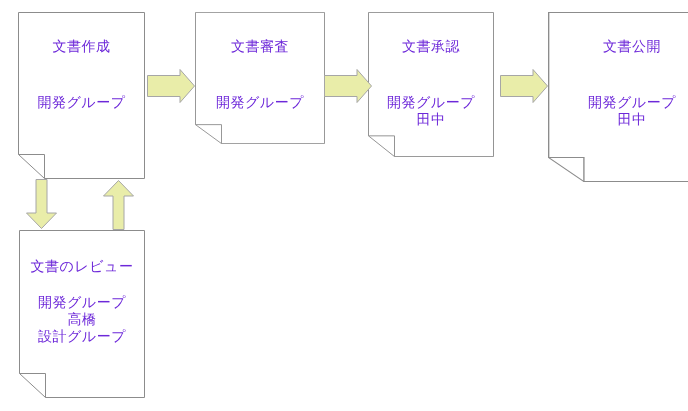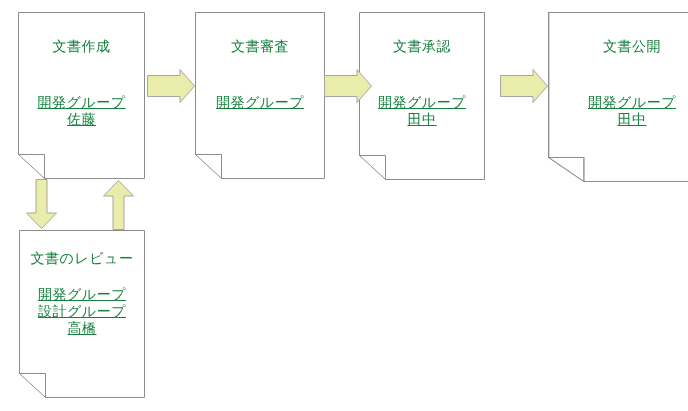--- a/index.html
+++ b/index.html
@@ -6,21 +6,21 @@
     margin: 0;
     padding: 0;
     background: #ffffff;
   }
   .canvas {
     position: relative;
     width: 688px;
     height: 411px;
     background: #ffffff;
     font-family: "Liberation Sans", sans-serif;
-    color: #15803d;
+    color: #6d28d9;
     overflow: hidden;
   }
   .card {
     position: absolute;
   }
   .card svg.doc-shape {
     position: absolute;
     left: 0; top: 0;
     width: 100%; height: 100%;
   }
@@ -30,35 +30,34 @@
     text-align: center;
     font-size: 14px;
     line-height: 17px;
     letter-spacing: 0.5px;
   }
   .card-title {
     margin-top: 26px;
   }
   .card-roles {
     margin-top: 39px;
-    text-decoration: underline;
   }
   .card--review .card-title {
-    margin-top: 20px;
+    margin-top: 28px;
   }
   .card--review .card-roles {
     margin-top: 19px;
   }
   .connector {
     position: absolute;
   }
   
   #node-create  { left: 18px;  top: 12px;  width: 127px; height: 167px; }
-  #node-examine { left: 195px; top: 12px;  width: 130px; height: 167px; border-radius: 11px; }
-  #node-approve { left: 359px; top: 12px;  width: 126px; height: 168px; }
+  #node-examine { left: 195px; top: 12px;  width: 130px; height: 132px; border-radius: 11px; }
+  #node-approve { left: 368px; top: 12px;  width: 126px; height: 145px; }
   #node-publish { left: 548px; top: 12px;  width: 124px; height: 170px; padding-left: 44px; }
   #node-review  { left: 19px;  top: 230px; width: 126px; height: 168px; }
   #arrow-1 { left: 147px; top: 69px;  width: 48px; height: 34px; }
   #arrow-2 { left: 324px; top: 69px;  width: 48px; height: 34px; }
   #arrow-3 { left: 500px; top: 69px;  width: 48px; height: 34px; }
   #arrow-down { left: 26px;  top: 179px; width: 31px; height: 50px; }
   #arrow-up   { left: 103px; top: 180px; width: 31px; height: 50px; }
 </style>
 </head>
 <body>
@@ -67,21 +66,20 @@
 
   <div class="card" id="node-create">
     <svg class="doc-shape" viewBox="0 0 127 167" preserveAspectRatio="none">
       <path d="M0.5 0.5 H126.5 V166.5 H26.5 L0.5 142.5 Z" fill="#ffffff" stroke="#8c8c8c" stroke-width="1"></path>
       <path d="M0.5 142.5 H26.5 V166.5" fill="none" stroke="#8c8c8c" stroke-width="1"></path>
     </svg>
     <div class="card-content">
       <div class="card-title">文書作成</div>
       <div class="card-roles">
         <div>開発グループ</div>
-        <div>佐藤</div>
       </div>
     </div>
   </div>
 
   <div class="card" id="node-examine">
     <svg class="doc-shape" viewBox="0 0 130 167" preserveAspectRatio="none">
       <path d="M0.5 0.5 H129.5 V166.5 H26.5 L0.5 142.5 Z" fill="#ffffff" stroke="#8c8c8c" stroke-width="1"></path>
       <path d="M0.5 142.5 H26.5 V166.5" fill="none" stroke="#8c8c8c" stroke-width="1"></path>
     </svg>
     <div class="card-content">
@@ -122,22 +120,22 @@
 
   <div class="card card--review" id="node-review">
     <svg class="doc-shape" viewBox="0 0 126 168" preserveAspectRatio="none">
       <path d="M0.5 0.5 H125.5 V167.5 H26.5 L0.5 143.5 Z" fill="#ffffff" stroke="#8c8c8c" stroke-width="1"></path>
       <path d="M0.5 143.5 H26.5 V167.5" fill="none" stroke="#8c8c8c" stroke-width="1"></path>
     </svg>
     <div class="card-content">
       <div class="card-title">文書のレビュー</div>
       <div class="card-roles">
         <div>開発グループ</div>
+        <div>高橋</div>
         <div>設計グループ</div>
-        <div>高橋</div>
       </div>
     </div>
   </div>
 
   <svg class="connector" id="arrow-1" viewBox="0 0 48 34">
     <polygon points="0.5,6.5 33,6.5 33,0.5 47.5,17 33,33.5 33,27.5 0.5,27.5" fill="#e9eda9" stroke="#a6a6a6" stroke-width="1"></polygon>
   </svg>
 
   <svg class="connector" id="arrow-2" viewBox="0 0 48 34">
     <polygon points="0.5,6.5 33,6.5 33,0.5 47.5,17 33,33.5 33,27.5 0.5,27.5" fill="#e9eda9" stroke="#a6a6a6" stroke-width="1"></polygon>

